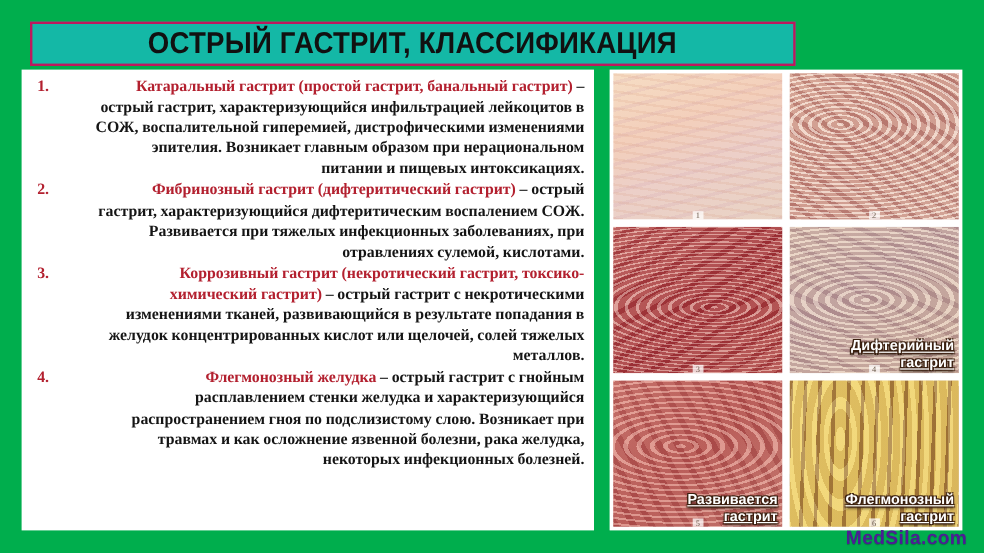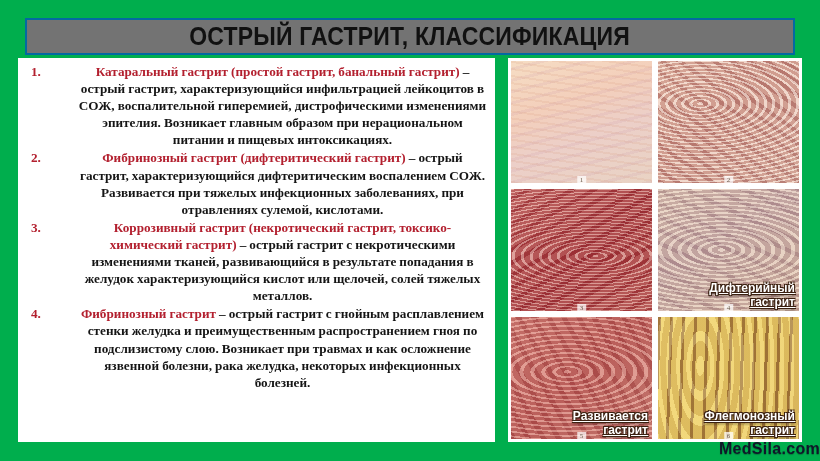--- a/index.html
+++ b/index.html
@@ -19,24 +19,24 @@
     height: 461px;
     background: #00ae4d;
     box-sizing: border-box;
   }
 
   
   .title-bar {
     position: absolute;
     left: 25px;
     top: 18px;
-    width: 770px;
+    width: 638px;
     height: 37px;
-    background: #737373;
-    border: 2px solid #0369a1;
+    background: #14b8a6;
+    border: 2px solid #be185d;
     box-sizing: border-box;
     display: flex;
     align-items: center;
     justify-content: center;
   }
   .title-text {
     font-family: "Liberation Sans", "DejaVu Sans", sans-serif;
     font-weight: bold;
     font-size: 25px;
     letter-spacing: 0.2px;
@@ -72,21 +72,21 @@
     text-align: left;
     padding-left: 4px;
     box-sizing: border-box;
   }
   .item-body {
     flex: 1 1 auto;
     font-weight: bold;
     font-size: 13.2px;
     line-height: 17.1px;
     color: #151515;
-    text-align: center;
+    text-align: right;
     word-spacing: -0.2px;
     margin-left: 27px;
   }
   .term {
     color: #b3202f;
   }
 
   
   .image-grid {
     position: absolute;
@@ -176,26 +176,26 @@
   .tex-necro {
     background:
       repeating-linear-gradient(92deg, rgba(120,70,30,.45) 0 3px, rgba(244,215,110,.55) 3px 12px),
       repeating-radial-gradient(ellipse 8px 20px at 30% 40%, rgba(255,240,170,.6) 0 4px, rgba(150,100,40,.35) 4px 10px),
       linear-gradient(120deg,#e0c070 0%, #d8b75e 45%, #caa255 100%);
   }
 
   
   .watermark {
     position: absolute;
-    right: 0;
+    right: 14px;
     bottom: 3px;
     font-family: "Liberation Sans", "DejaVu Sans", sans-serif;
     font-weight: bold;
     font-size: 16px;
-    color: #0f172a;
+    color: #4c1d95;
     letter-spacing: 0.3px;
     text-shadow: 0 1px 1px rgba(0,0,0,.25);
   }
 </style>
 </head>
 <body>
 
 <div class="slide">
 
   <div class="title-bar">
@@ -209,26 +209,26 @@
       <div class="item-body"><span class="term">Катаральный гастрит (простой гастрит, банальный гастрит)</span><span> – острый гастрит, характеризующийся инфильтрацией лейкоцитов в СОЖ, воспалительной гиперемией, дистрофическими изменениями эпителия. Возникает главным образом при нерациональном питании и пищевых интоксикациях.</span></div>
     </div>
 
     <div class="item">
       <div class="item-num">2.</div>
       <div class="item-body"><span class="term">Фибринозный гастрит (дифтеритический гастрит)</span><span> – острый гастрит, характеризующийся дифтеритическим воспалением СОЖ. Развивается при тяжелых инфекционных заболеваниях, при отравлениях сулемой, кислотами.</span></div>
     </div>
 
     <div class="item">
       <div class="item-num">3.</div>
-      <div class="item-body"><span class="term">Коррозивный гастрит (некротический гастрит, токсико-химический гастрит)</span><span> – острый гастрит с некротическими изменениями тканей, развивающийся в результате попадания в желудок характеризующийся кислот или щелочей, солей тяжелых металлов.</span></div>
+      <div class="item-body"><span class="term">Коррозивный гастрит (некротический гастрит, токсико-химический гастрит)</span><span> – острый гастрит с некротическими изменениями тканей, развивающийся в результате попадания в желудок концентрированных кислот или щелочей, солей тяжелых металлов.</span></div>
     </div>
 
     <div class="item">
       <div class="item-num">4.</div>
-      <div class="item-body"><span class="term">Фибринозный гастрит</span><span> – острый гастрит с гнойным расплавлением стенки желудка и преимущественным распространением гноя по подслизистому слою. Возникает при травмах и как осложнение язвенной болезни, рака желудка, некоторых инфекционных болезней.</span></div>
+      <div class="item-body"><span class="term">Флегмонозный желудка</span><span> – острый гастрит с гнойным расплавлением стенки желудка и характеризующийся распространением гноя по подслизистому слою. Возникает при травмах и как осложнение язвенной болезни, рака желудка, некоторых инфекционных болезней.</span></div>
     </div>
 
   </div>
 
   <div class="image-grid">
 
     <div class="panel">
       <div class="panel-art tex-pale"></div>
       <div class="panel-num">1</div>
     </div>

